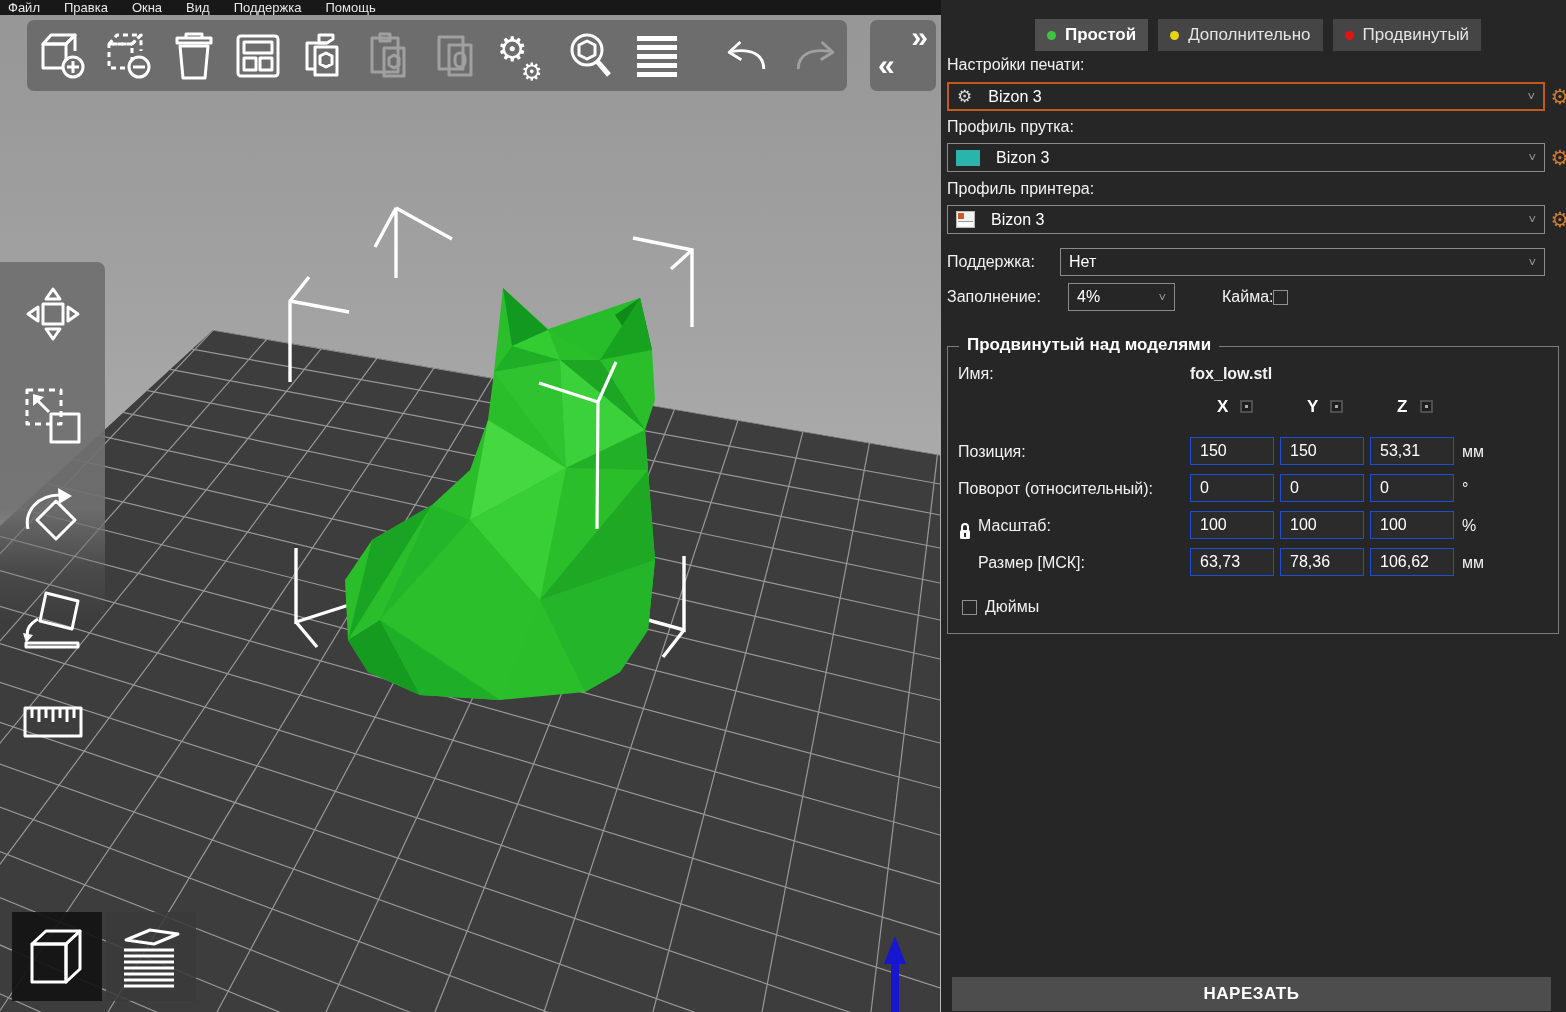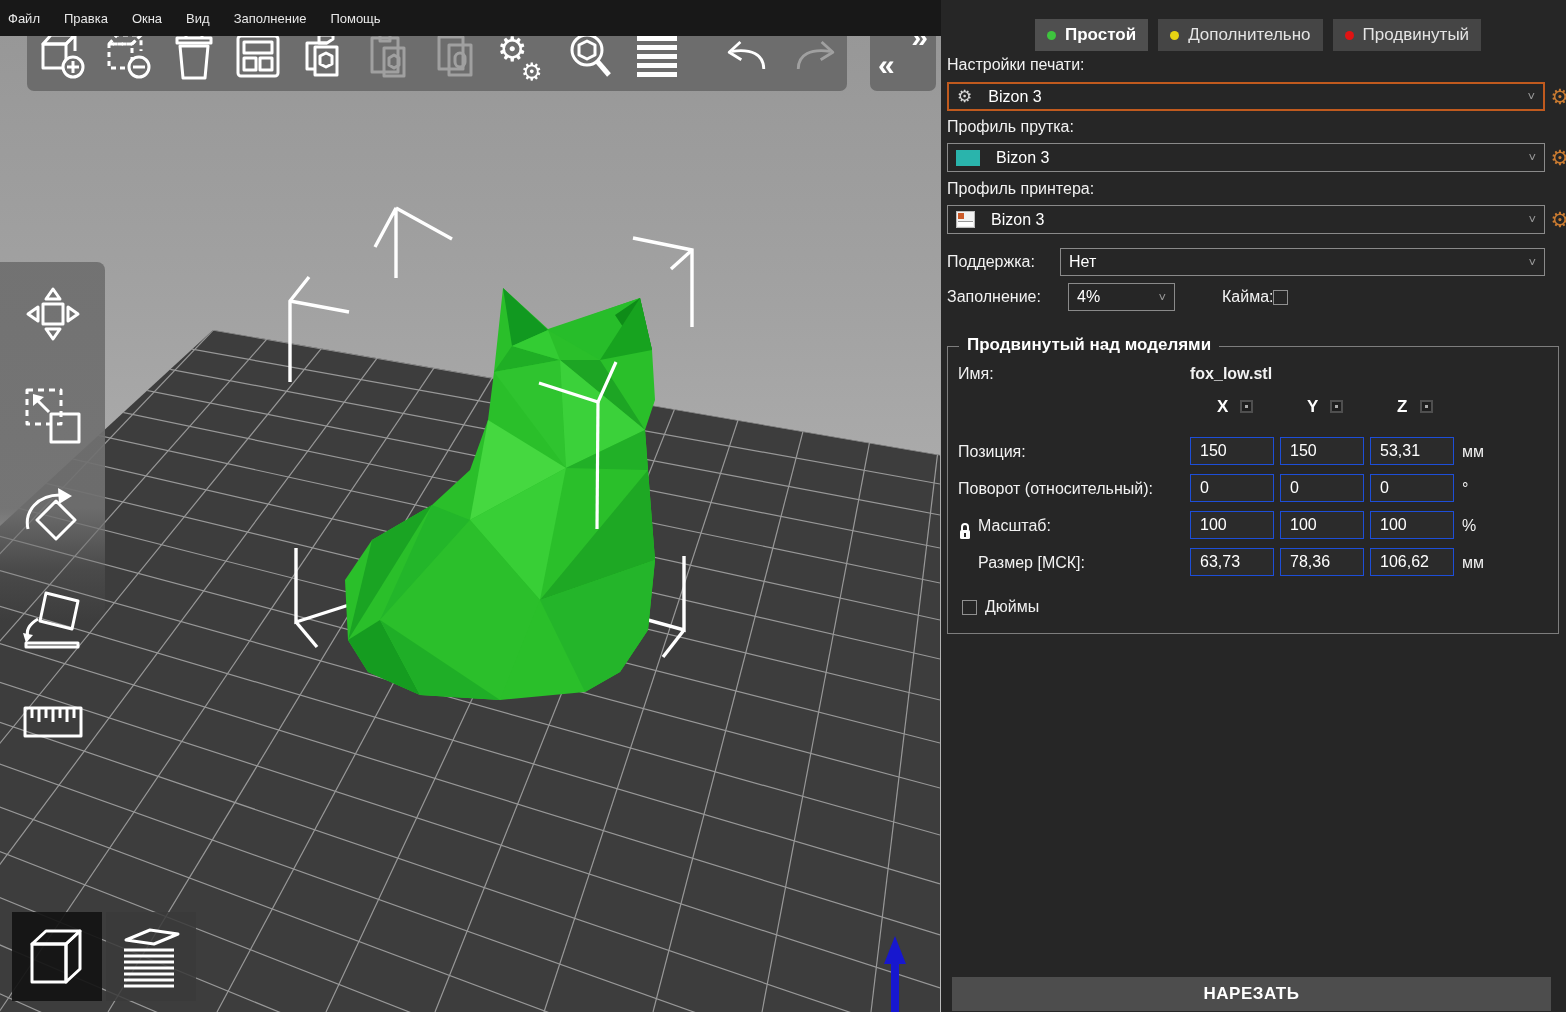--- a/index.html
+++ b/index.html
@@ -5,21 +5,21 @@
   html,body{margin:0;padding:0;background:#111;}
   .app{position:relative;width:1566px;height:1012px;overflow:hidden;
        font-family:"Liberation Sans",sans-serif;color:#f0f0f0;background:#262626;}
 
   
   .viewport{position:absolute;left:0;top:0;width:941px;height:1012px;
             background:linear-gradient(180deg,#969696 0%,#a2a2a2 30%,#b4b4b4 65%,#bcbcbc 100%);}
   .scene{position:absolute;left:0;top:0;}
 
   
-  .menubar{position:absolute;left:0;top:0;width:941px;height:36px;background:#181818;
+  .menubar{position:absolute;left:0;top:0;width:941px;height:15px;background:#181818;
            display:flex;align-items:center;gap:24px;padding-left:8px;box-sizing:border-box;z-index:30;}
   .menu-item{font-size:13px;color:#e8e8e8;cursor:default;}
 
   
   .toolbar{position:absolute;left:27px;top:20px;width:820px;height:71px;background:#6d6d6d;
            border-radius:7px;display:flex;align-items:center;gap:12px;padding:0 10px;box-sizing:border-box;z-index:20;}
   .tbtn{width:58px;height:58px;display:flex;align-items:center;justify-content:center;}
   .tbtn.disabled{opacity:.35;}
   .collapse-btn{position:absolute;left:870px;top:20px;width:66px;height:71px;background:#6d6d6d;
                 border-radius:7px;z-index:20;color:#fff;}
@@ -199,21 +199,21 @@
         </svg>
       </div>
     </div>
   </div>
 
   <div class="menubar">
     <span class="menu-item">Файл</span>
     <span class="menu-item">Правка</span>
     <span class="menu-item">Окна</span>
     <span class="menu-item">Вид</span>
-    <span class="menu-item">Заполнение</span>
+    <span class="menu-item">Поддержка</span>
     <span class="menu-item">Помощь</span>
   </div>
 
   <div class="toolbar">
     <div class="tbtn">
       <svg width="54" height="54" viewBox="0 0 54 54">
           <g class="oln">
         <rect x="6" y="15" width="23" height="24"></rect>
             <polygon points="6,15 14,6 38,6 29,15"></polygon>
             <polyline points="29,15 38,6 38,22"></polyline>

